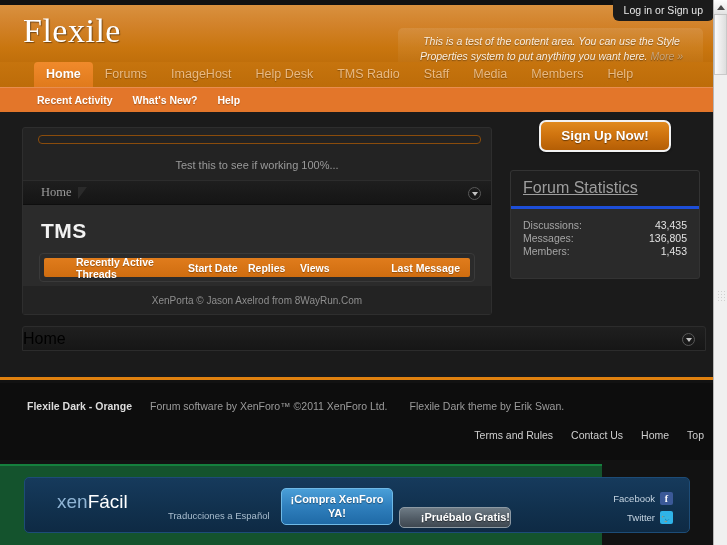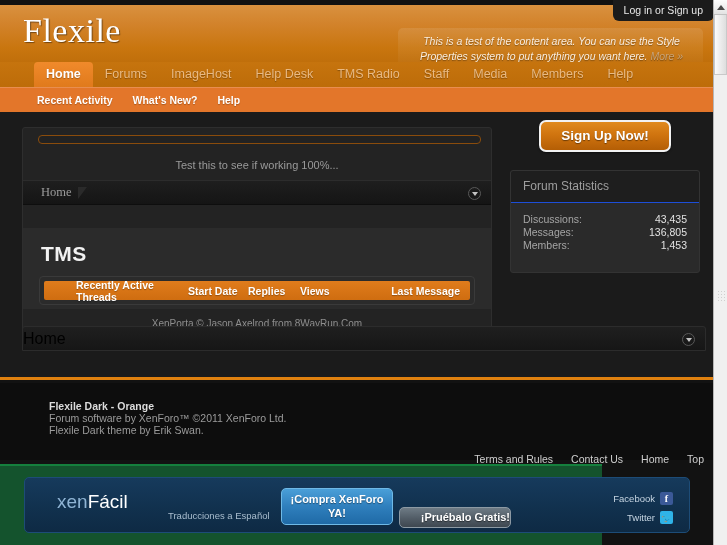--- a/index.html
+++ b/index.html
@@ -136,21 +136,21 @@
     position: absolute; right: 10px; top: 6px;
     width: 13px; height: 13px; border-radius: 50%;
     border: 1px solid #585858;
     display: flex; align-items: center; justify-content: center;
     cursor: pointer;
   }
   .caret i {
     width: 0; height: 0; border-left: 3.5px solid transparent;
     border-right: 3.5px solid transparent; border-top: 4px solid #c4c4c4;
   }
-  .inner { background: #2b2b2b; padding: 12px 16px 4px 16px; margin-top: 23px; }
+  .inner { background: #2b2b2b; padding: 12px 16px 4px 16px; }
   .tms {
     font-size: 21px; font-weight: bold; color: #f2f2f2;
     letter-spacing: .5px; padding: 2px 0 10px 2px;
   }
   .tablewrap {
     border: 1px solid #3a3a3a; border-radius: 4px; padding: 4px;
     background: #2b2b2b;
   }
   .thead {
     display: flex; height: 19px; align-items: center;
@@ -180,23 +180,24 @@
     border: 2px solid #f2f2f2; border-radius: 7px;
     text-shadow: 0 1px 1px rgba(0,0,0,.45);
     box-shadow: 0 1px 2px rgba(0,0,0,.5);
     cursor: pointer;
   }
   .statbox {
     margin-top: 18px; width: 190px;
     background: #2a2a2a; border: 1px solid #333; border-radius: 3px;
   }
   .stattitle {
-    font-size: 12px; color: #9e9e9e; padding: 8px 0 9px 12px;
-    background: #1e1e1e; border-bottom: 1px solid #1d4ed8;
+    font-size: 16px; color: #9e9e9e; padding: 8px 0 9px 12px;
+    background: #1e1e1e; border-bottom: 3px solid #1d4ed8;
     border-radius: 3px 3px 0 0;
+    text-decoration: underline;
   }
   .statlist { padding: 10px 12px 20px 12px; }
   .statrow {
     display: flex; justify-content: space-between;
     font-size: 10.5px; line-height: 13px; color: #a5a5a5;
   }
   .statrow .v { color: #e2e2e2; }
   .statrow .v.accent { color: #e4842a; }
 
   .bottombc {
@@ -204,21 +205,21 @@
     background: linear-gradient(to bottom, #1f1f1f, #161616);
     border: 1px solid #2c2c2c; border-radius: 3px 3px 0 0;
     display: flex; align-items: center;
   }
 
   
   .footer {
     position: absolute; top: 383px; left: 0; width: 714px; height: 77px;
     background: #0d0d0d;
   }
-  .frow1 { display: flex; align-items: baseline; padding: 17px 0 0 27px; flex-direction: column; }
+  .frow1 { display: flex; align-items: baseline; padding: 17px 0 0 27px; }
   .fcopy { font-size: 10.5px; color: #dcdcdc; font-weight: bold; }
   .fsoft { font-size: 10.5px; color: #9b9b9b; margin-left: 18px; }
   .ftheme { font-size: 10.5px; color: #9b9b9b; margin-left: 22px; }
   .frow2 {
     display: flex; justify-content: flex-end; gap: 18px;
     padding: 17px 10px 0 0; font-size: 10.5px; color: #cfcfcf;
   }
   .frow2 span { cursor: pointer; }
 
   

